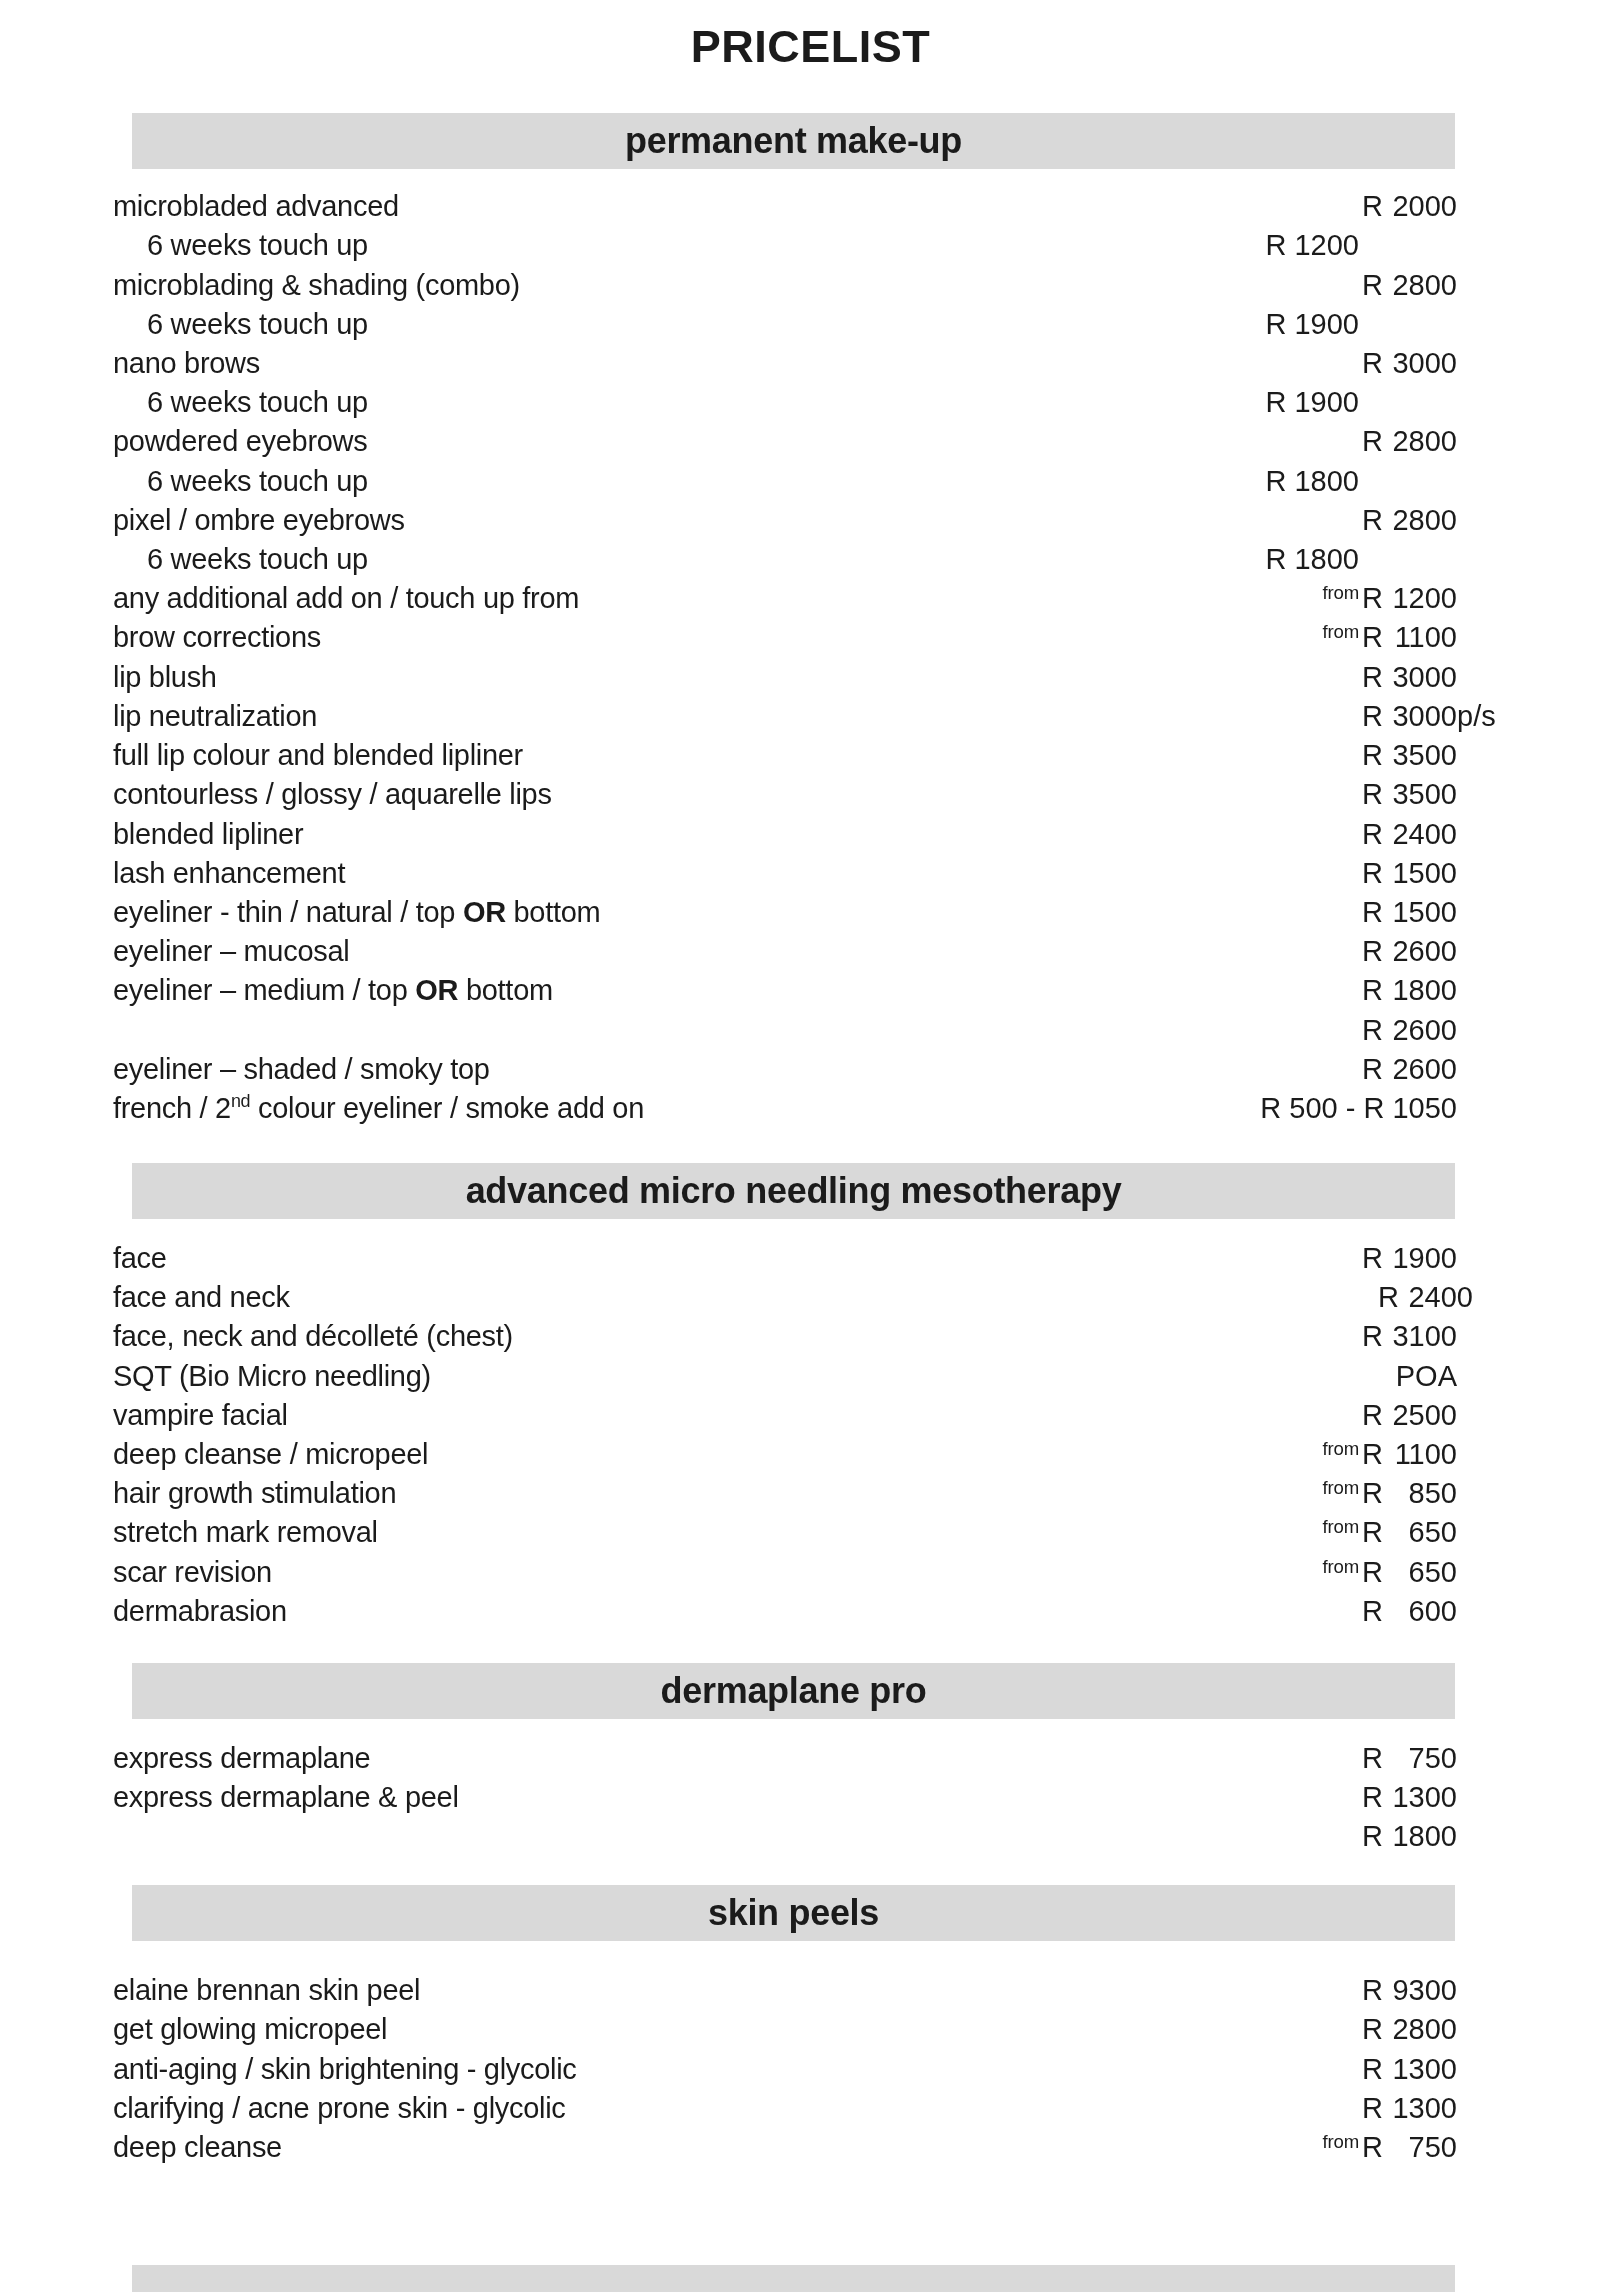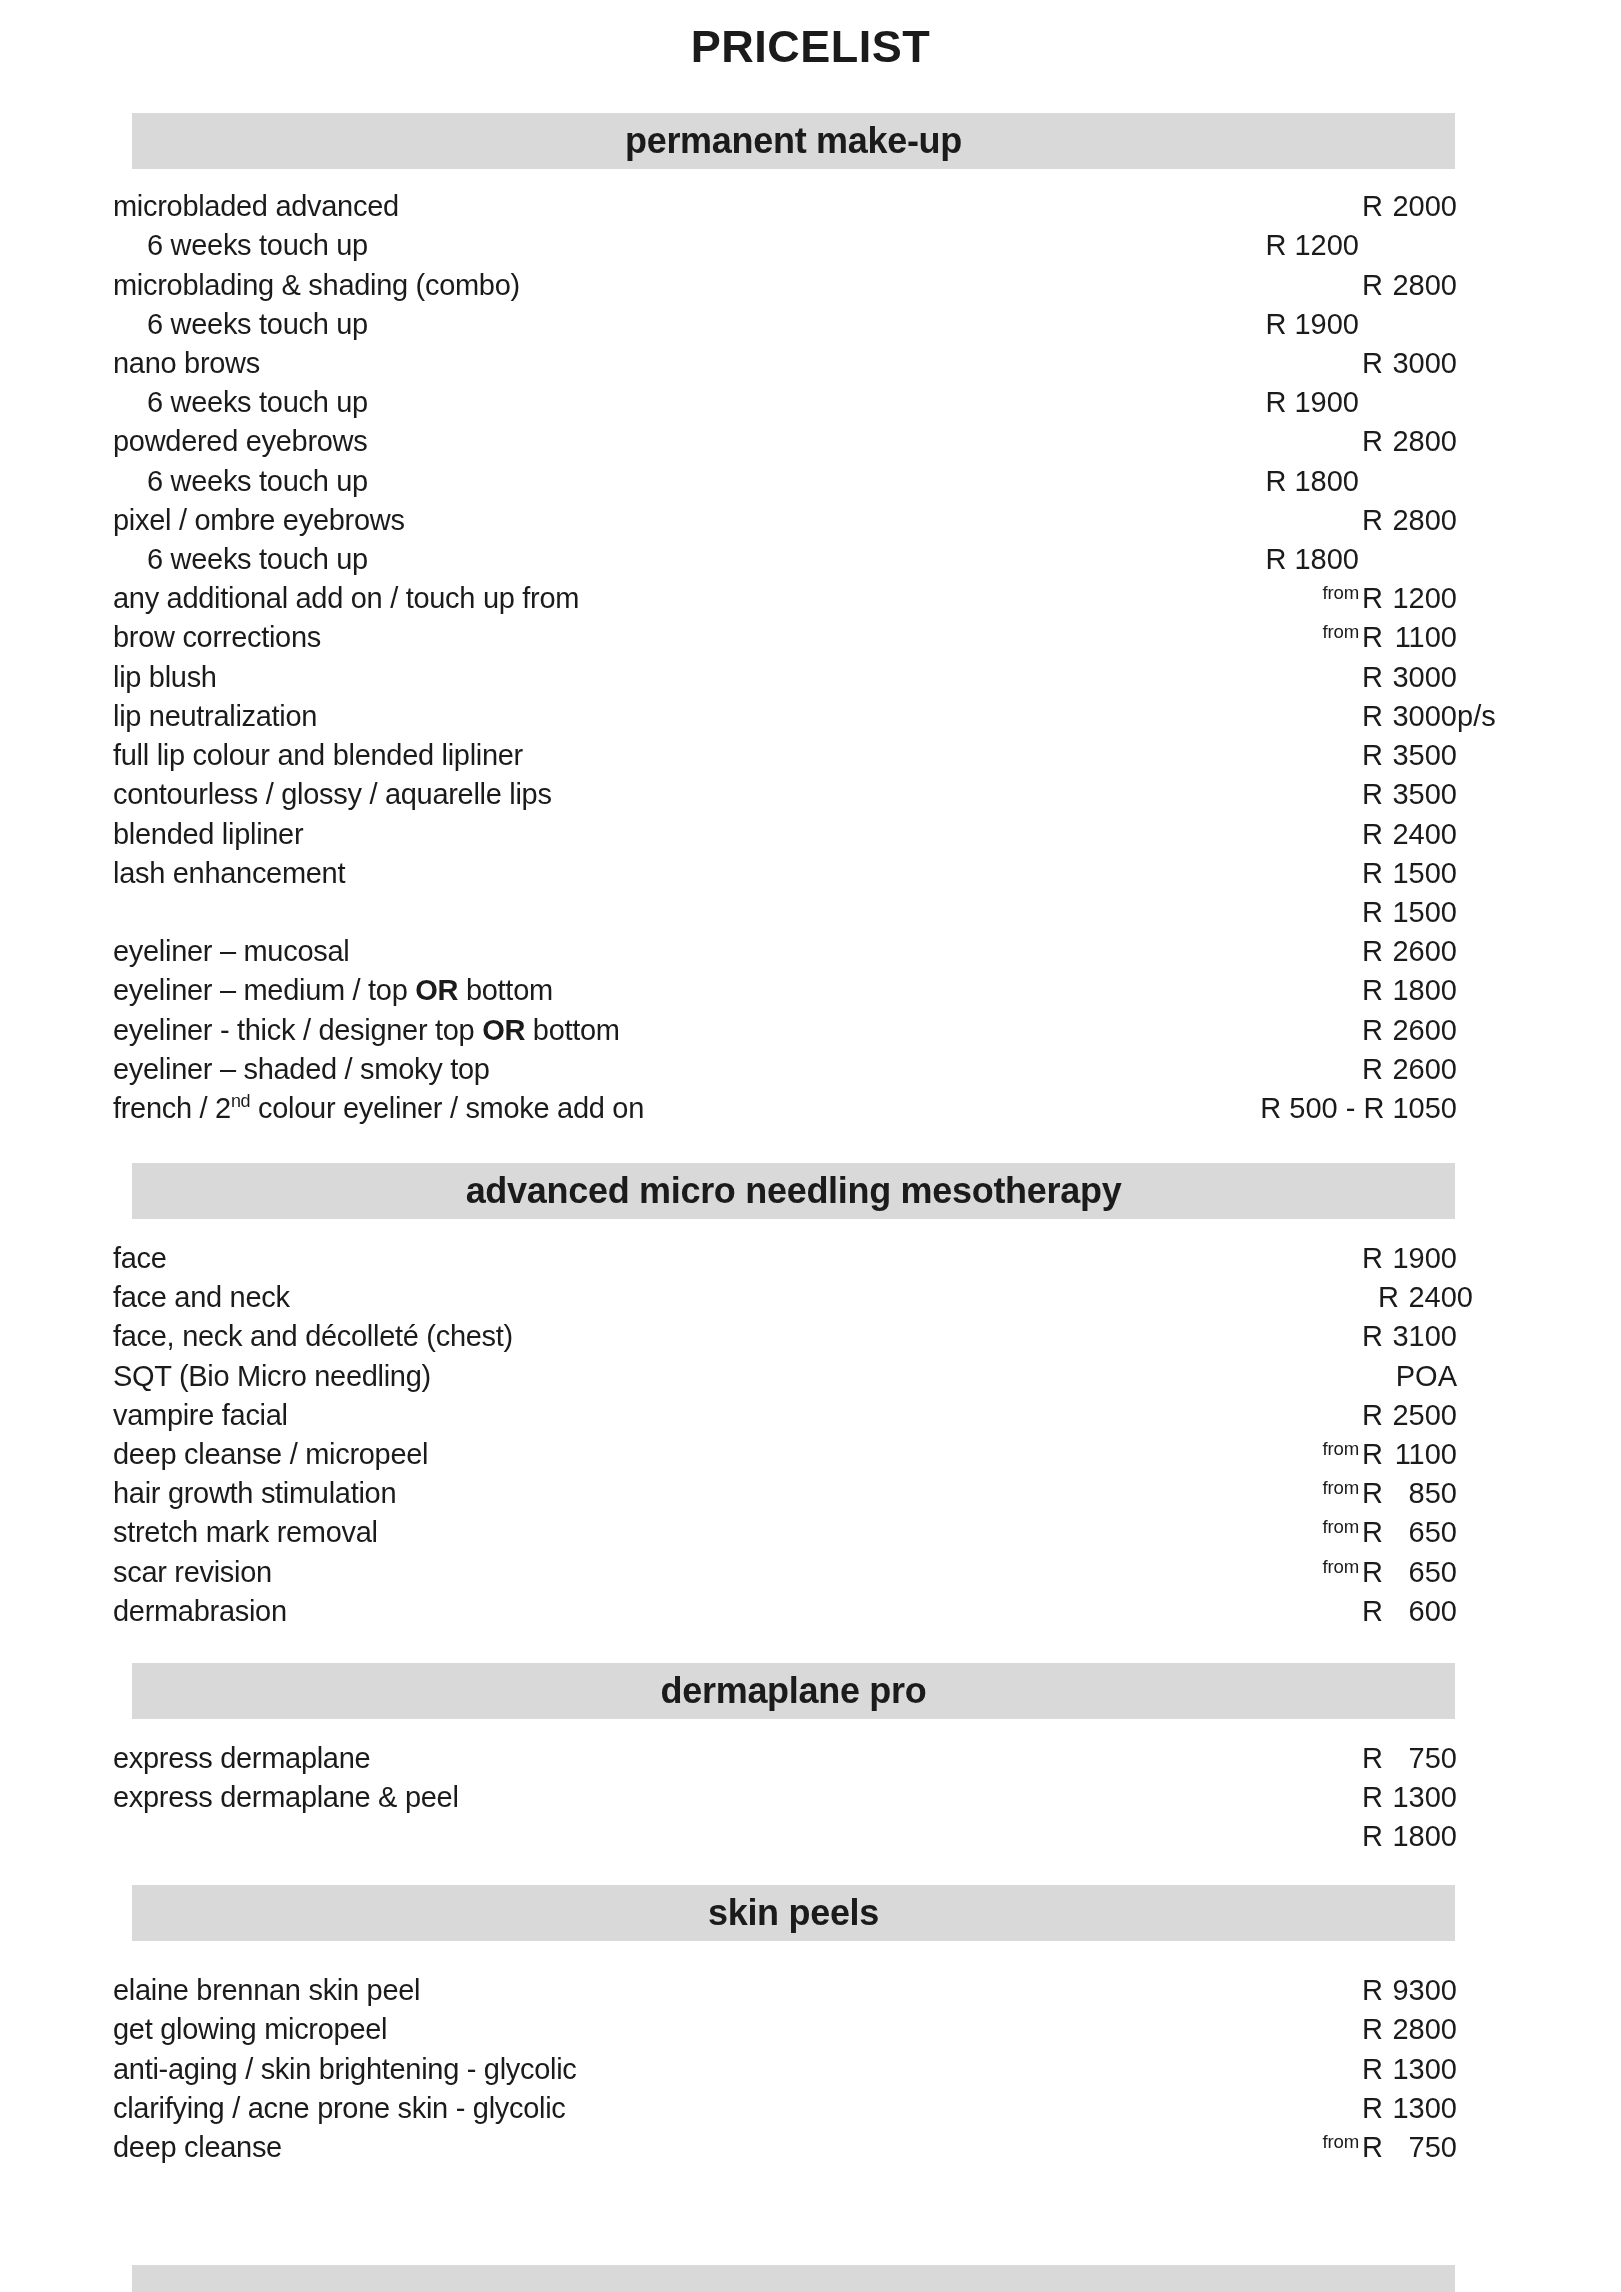--- a/index.html
+++ b/index.html
@@ -195,20 +195,21 @@
       <div class="row" style="top: 853px;">
         <div class="label">lash enhancement</div>
         <div class="main">
           <span>R</span>
           <span class="numwrap">
             <span>1500</span>
           </span>
         </div>
       </div>
       <div class="row" style="top: 892px;">
+        <div class="label">eyeliner - thin / natural / top <b>OR</b> bottom</div>
         <div class="main">
           <span>R</span>
           <span class="numwrap">
             <span>1500</span>
           </span>
         </div>
       </div>
       <div class="row" style="top: 931px;">
         <div class="label">eyeliner – mucosal</div>
         <div class="main">
@@ -221,21 +222,20 @@
       <div class="row" style="top: 970px;">
         <div class="label">eyeliner – medium / top <b>OR</b> bottom</div>
         <div class="main">
           <span>R</span>
           <span class="numwrap">
             <span>1800</span>
           </span>
         </div>
       </div>
       <div class="row" style="top: 1010px;">
-        <div class="label">eyeliner - thick / designer top <b>OR</b> bottom</div>
         <div class="main">
           <span>R</span>
           <span class="numwrap">
             <span>2600</span>
           </span>
         </div>
       </div>
       <div class="row" style="top: 1049px;">
         <div class="label">eyeliner – shaded / smoky top</div>
         <div class="main">

